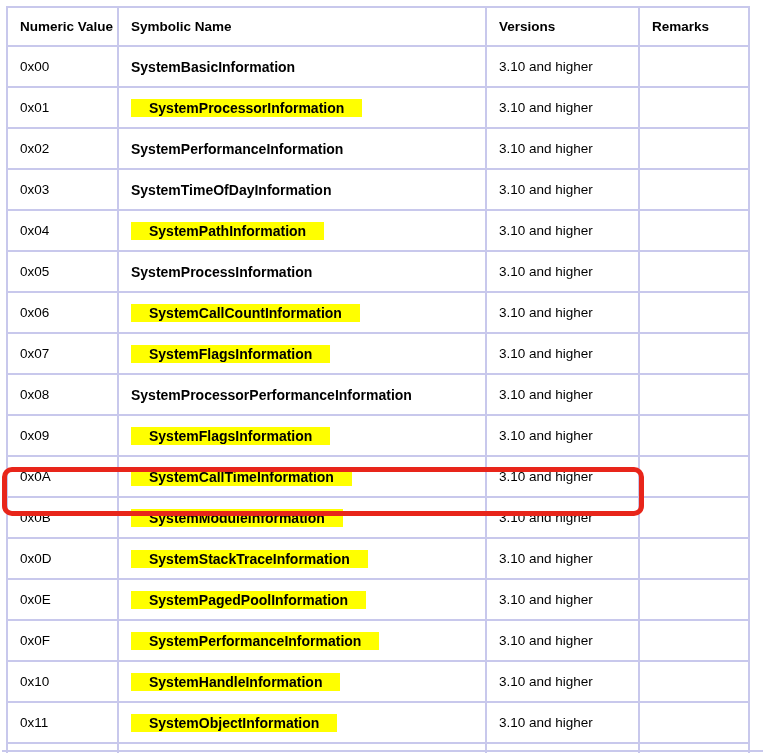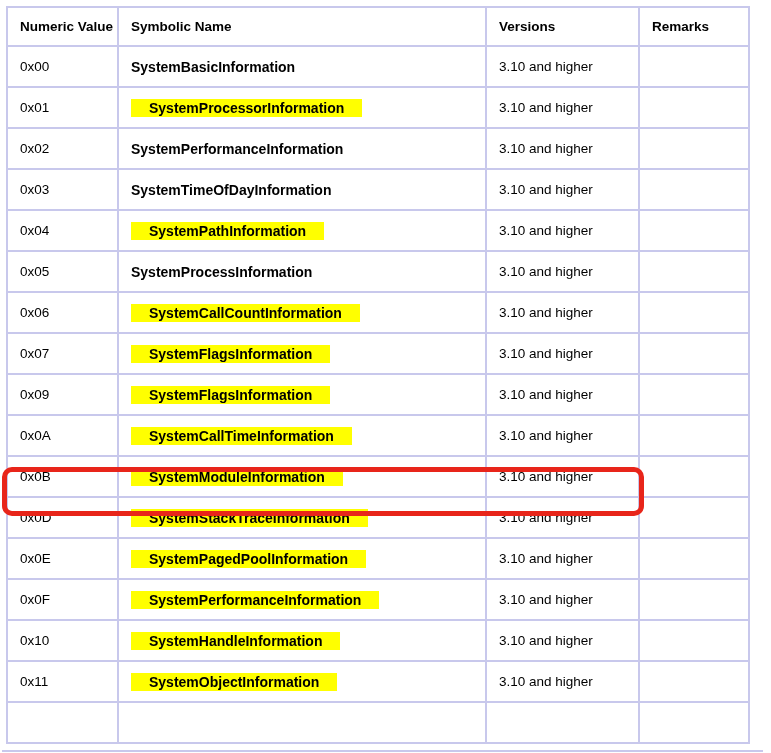--- a/index.html
+++ b/index.html
@@ -133,20 +133,26 @@
     <td><span class="ver">3.10 and higher</span></td>
     <td><span class="rem"></span></td>
   </tr>
       <tr class="data-row">
     <td><span class="val">0x07</span></td>
     <td><span class="sym hl">SystemFlagsInformation</span></td>
     <td><span class="ver">3.10 and higher</span></td>
     <td><span class="rem"></span></td>
   </tr>
       <tr class="data-row">
+    <td><span class="val">0x08</span></td>
+    <td><span class="sym">SystemProcessorPerformanceInformation</span></td>
+    <td><span class="ver">3.10 and higher</span></td>
+    <td><span class="rem"></span></td>
+  </tr>
+      <tr class="data-row">
     <td><span class="val">0x09</span></td>
     <td><span class="sym hl">SystemFlagsInformation</span></td>
     <td><span class="ver">3.10 and higher</span></td>
     <td><span class="rem"></span></td>
   </tr>
       <tr class="data-row">
     <td><span class="val">0x0A</span></td>
     <td><span class="sym hl">SystemCallTimeInformation</span></td>
     <td><span class="ver">3.10 and higher</span></td>
     <td><span class="rem"></span></td>

